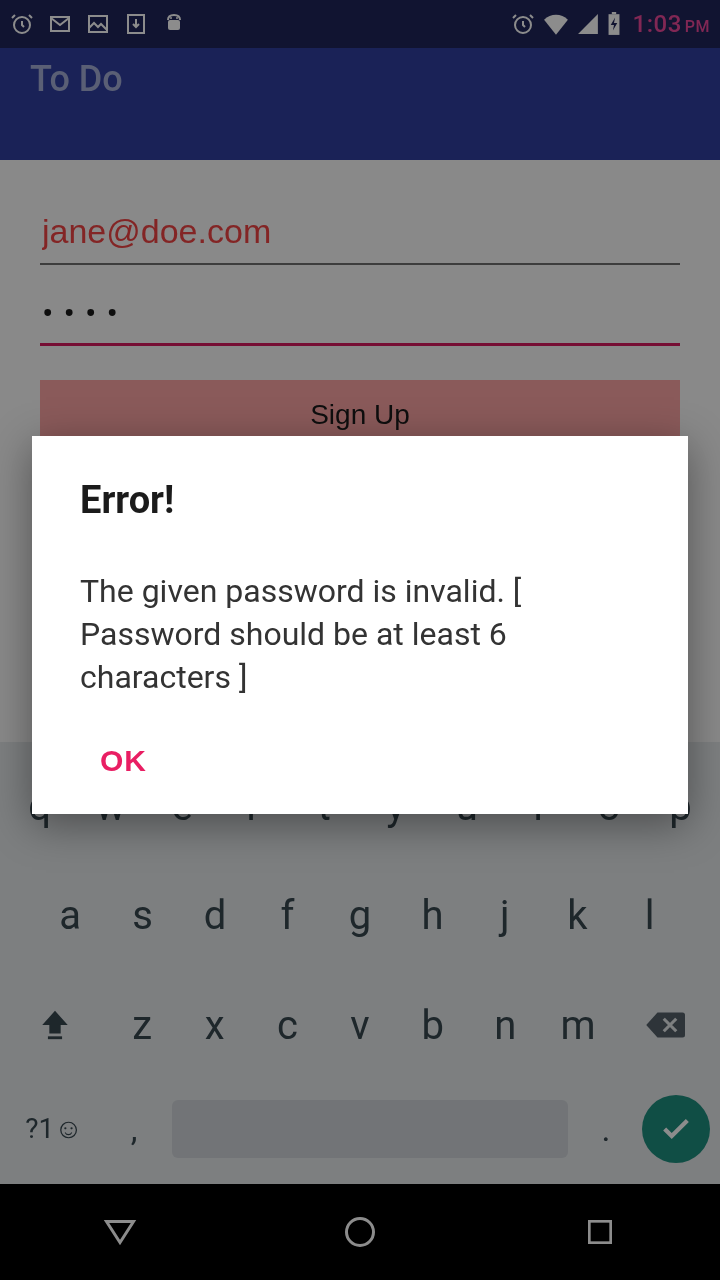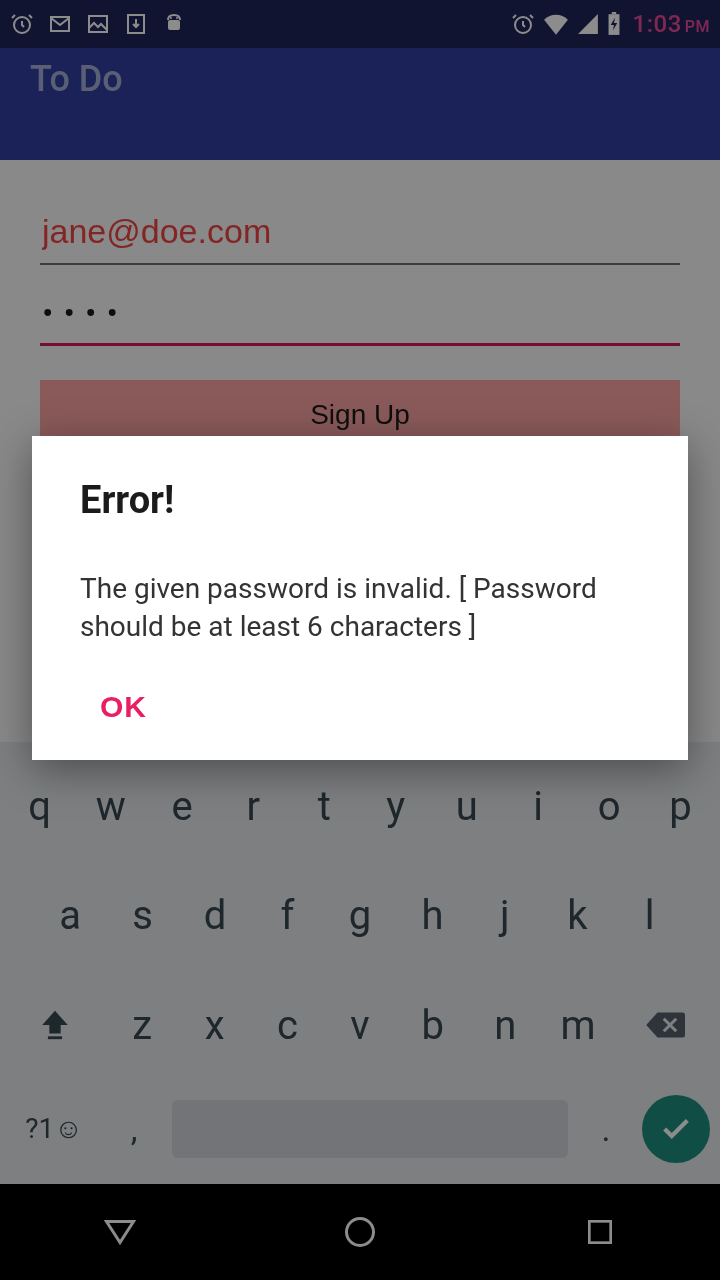--- a/index.html
+++ b/index.html
@@ -81,21 +81,21 @@
     z-index: 20;
     left: 32px;
     right: 32px;
     top: 436px;
     background: #fff;
     border-radius: 0;
     padding: 42px 48px 24px 48px;
     box-shadow: 0 10px 40px rgba(0,0,0,0.4);
   }
   .dialog-title { font-size: 38px; font-weight: 700; color: #1b1b1b; }
-  .dialog-msg { font-size: 28px; color: #333; margin-top: 48px; line-height: 1.35; }
+  .dialog-msg { font-size: 32px; color: #333; margin-top: 48px; line-height: 1.35; }
   .dialog-actions { display: flex; margin-top: 32px; }
   .dialog-ok {
     background: none; border: none;
     color: #e91e63; font-size: 30px; font-weight: 600;
     padding: 12px 20px; letter-spacing: 1px;
   }
 
   
   .keyboard {
     position: absolute;

